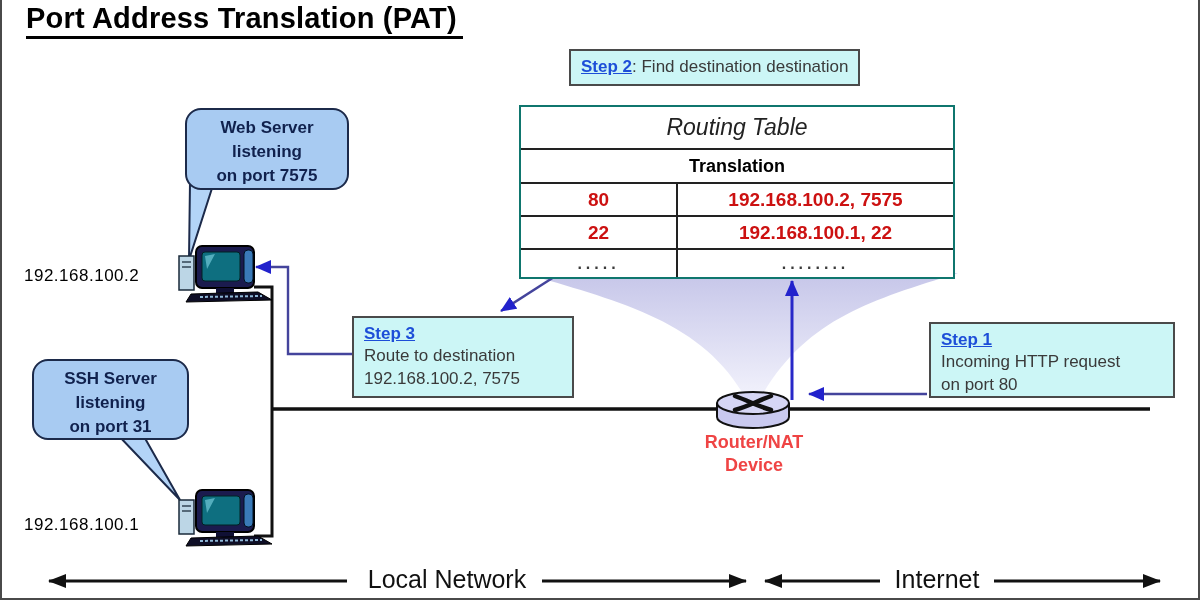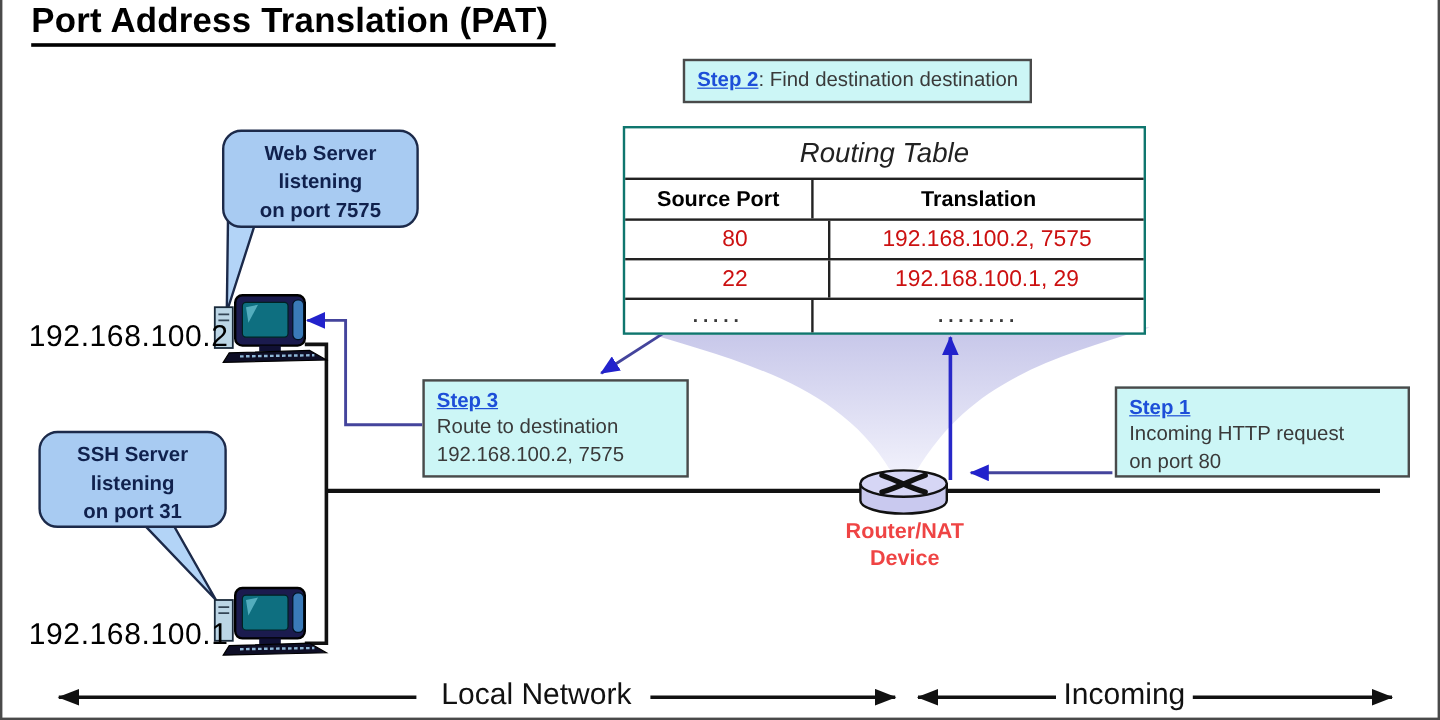--- a/index.html
+++ b/index.html
@@ -23,28 +23,28 @@
   .step2box{display:flex;align-items:center;gap:0;}
   
   .rtable{left:517px;top:105px;width:436px;background:#fff;border:2px solid #0f766e;}
   .rt-title{height:41px;display:flex;align-items:center;justify-content:center;
     font-style:italic;font-size:23px;color:#222;border-bottom:2px solid #222;}
   .rt-row{display:flex;align-items:center;}
   .rt-c1{width:155px;text-align:center;border-right:2px solid #222;align-self:stretch;
     display:flex;align-items:center;justify-content:center;}
   .rt-c2{flex:1;text-align:center;}
   .rt-head{height:32px;font-weight:bold;font-size:18px;color:#000;border-bottom:2px solid #222;}
-  .rt-data{height:31px;font-weight:normal;font-size:19px;color:#cc1111;border-bottom:2px solid #222;padding-left:14px;}
+  .rt-data{height:31px;font-weight:bold;font-size:19px;color:#cc1111;border-bottom:2px solid #222;}
   .rt-dots{height:27px;font-weight:bold;font-size:16px;color:#3a3a3a;letter-spacing:4px;}
   
   .bubble{
     background:#a8cbf2;border:2px solid #1c2a4a;border-radius:16px;text-align:center;
     font-weight:bold;color:#10214d;font-size:17px;line-height:1.42;padding-top:6px;
   }
-  .ip-label{font-size:25px;color:#000;letter-spacing:.5px;white-space:nowrap;}
+  .ip-label{font-size:17px;color:#000;letter-spacing:.5px;white-space:nowrap;}
   .router-label{left:676px;top:431px;width:152px;text-align:center;font-weight:bold;
     font-size:18px;line-height:1.25;color:#ef4444;}
   .zone-label{top:565px;font-size:25px;color:#111;text-align:center;white-space:nowrap;}
 </style>
 </head>
 <body>
 
 <div class="canvas">
 
   <svg class="overlay" width="1200" height="600" viewBox="0 0 1200 600">
@@ -123,30 +123,29 @@
   <div class="abs page-title">Port Address Translation (PAT)</div>
 
   <div class="abs stepbox step2box" style="left:567px;top:49px;height:37px;">
     <span class="steplabel">Step 2</span>
       <span>: Find destination destination</span>
   </div>
 
   <div class="abs rtable">
     <div class="rt-title">Routing Table</div>
     <div class="rt-row rt-head">
-      <div class="rt-c1">Source Port</div>
       <div class="rt-c2">Translation</div>
     </div>
     <div class="rt-row rt-data">
       <div class="rt-c1">80</div>
       <div class="rt-c2">192.168.100.2, 7575</div>
     </div>
     <div class="rt-row rt-data">
       <div class="rt-c1">22</div>
-      <div class="rt-c2">192.168.100.1, 29</div>
+      <div class="rt-c2">192.168.100.1, 22</div>
     </div>
     <div class="rt-row rt-dots">
       <div class="rt-c1">.....</div>
       <div class="rt-c2">........</div>
     </div>
   </div>
 
   <div class="abs stepbox" style="left:350px;top:316px;width:222px;height:82px;">
     <span class="steplabel">Step 3</span><br>
     <span>Route to destination</span><br>
@@ -173,15 +172,15 @@
 
   <div class="abs ip-label" style="left:22px;top:266px;">192.168.100.2</div>
   <div class="abs ip-label" style="left:22px;top:515px;text-align:right;">192.168.100.1</div>
 
   <div class="abs router-label">
     <span>Router/NAT</span><br>
     <span>Device</span>
   </div>
 
   <div class="abs zone-label" style="left:345px;width:200px;">Local Network</div>
-  <div class="abs zone-label" style="left:870px;width:130px;">Incoming</div>
+  <div class="abs zone-label" style="left:870px;width:130px;">Internet</div>
 
 </div>
 
 </body></html>

